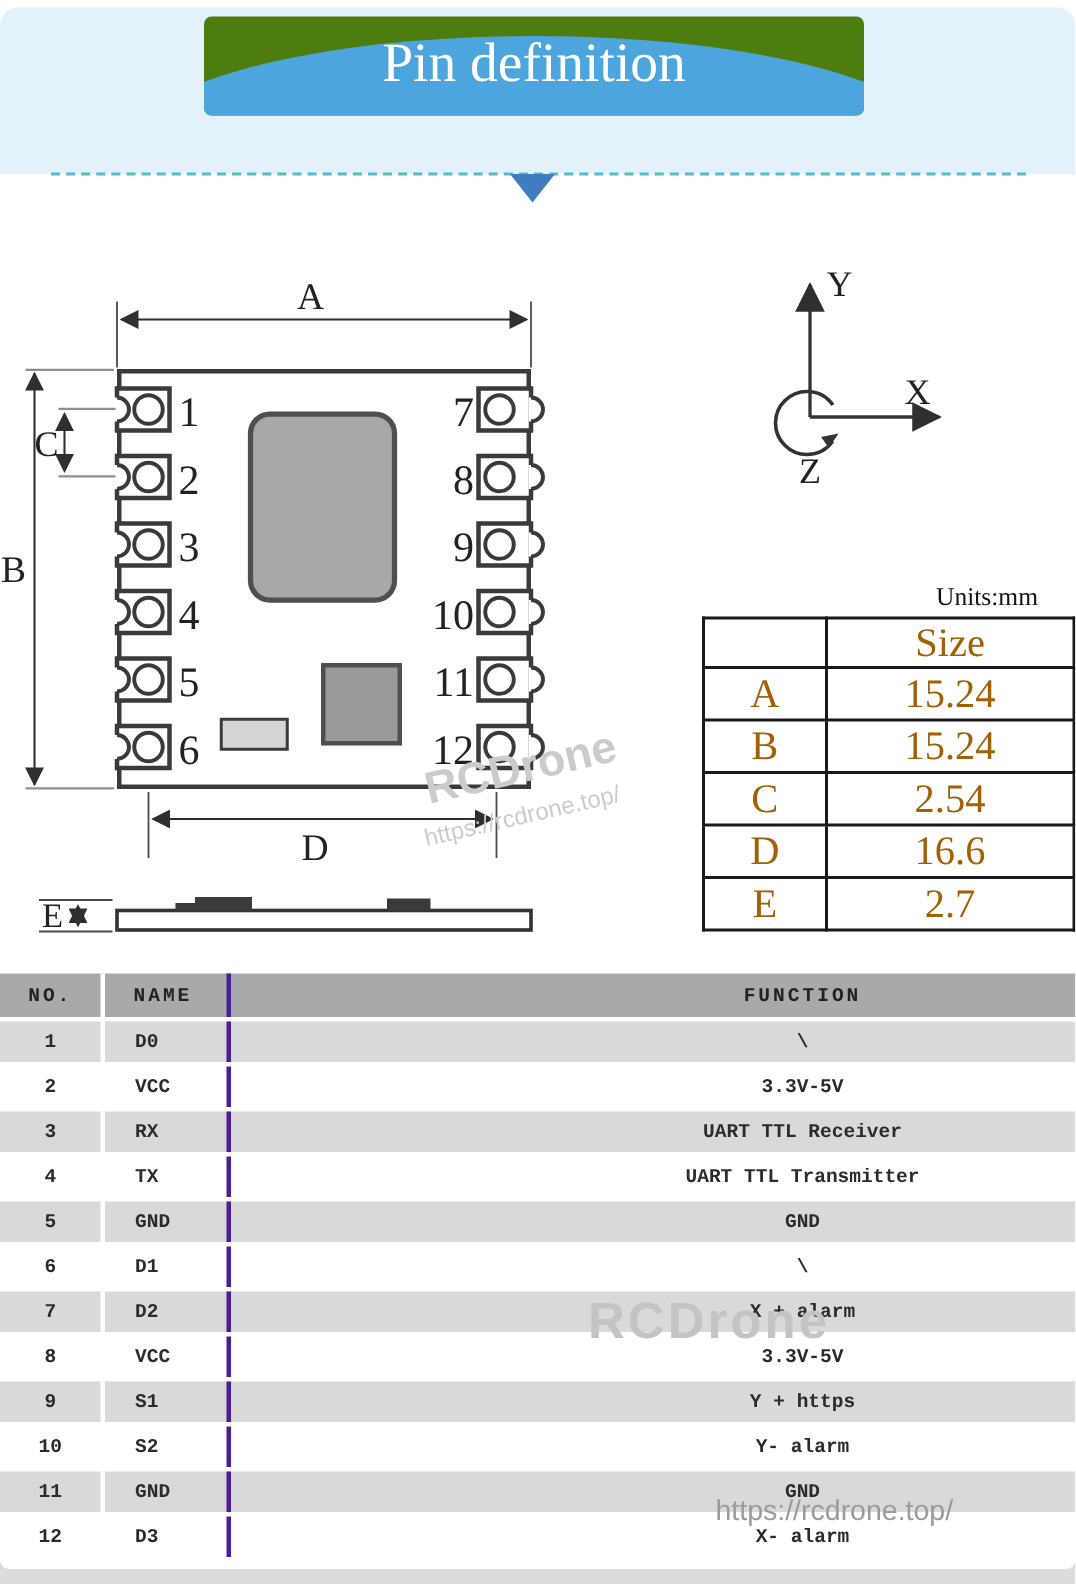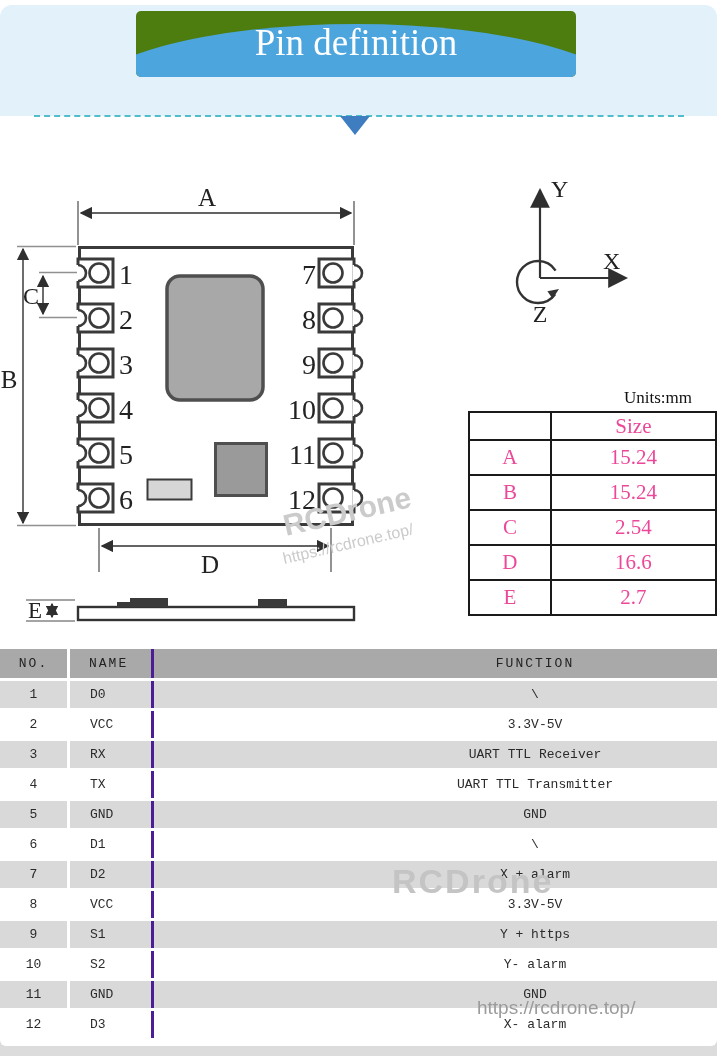--- a/index.html
+++ b/index.html
@@ -35,32 +35,32 @@
   .axistext{ font-family:"Liberation Serif", serif; font-size:24px; fill:#222; }
   .dim     { stroke:#2f2f2f; stroke-width:1.4; }
   .ext     { stroke:#909090; stroke-width:1.5; }
   .extd    { stroke:#4a4a4a; stroke-width:1.2; }
   .axis    { stroke:#333; stroke-width:2.2; }
   .wm      { font-family:"Liberation Sans", sans-serif; fill:#cbcbcb; }
   .units   { font-family:"Liberation Serif", serif; font-size:17px; fill:#111; text-anchor:end; }
 
   
   .size-table { position:absolute; left:432px; top:411px; border-collapse:collapse;
-                font-family:"Liberation Serif", serif; font-size:21px; color:#ec4899;margin-left:36px; }
+                font-family:"Liberation Serif", serif; font-size:27px; color:#a16207;margin-left:36px; }
   .size-table td { border:2px solid #1a1a1a; text-align:center; }
   .size-table .c1 { width:88px; }
   .size-table .c2 { width:176px; }
   .size-table tr.hdr td { height:28px; }
   .size-table tr td { height:35px; }
 
   
   .fn-table { position:absolute; left:0; top:646px; width:717px;
               border-collapse:separate; border-spacing:0 3px;
               font-family:"Liberation Mono", monospace; font-size:13px; color:#2b2b2b; }
-  .fn-table th, .fn-table td { font-weight:normal; height:27px; vertical-align:middle; }
+  .fn-table th, .fn-table td { font-weight:bold; height:27px; vertical-align:middle; }
   .fn-table thead th { background:#a9a9a9; height:29px; letter-spacing:2px; color:#222; }
   .fn-table .col-no { width:70px; text-align:center; border-right:3px solid #fff; }
   .fn-table .col-name { width:84px; text-align:left; padding-left:20px; border-right:3px solid #4c1d95; }
   .fn-table thead .col-name { padding-left:19px; }
   .fn-table .col-function { text-align:center; padding-left:199px; }
   .fn-table tbody tr:nth-child(odd) td { background:#d9d9d9; }
   .fn-table tbody tr:nth-child(even) td { background:#ffffff; }
   .fn-table thead th.col-no { text-align:center; padding-left:0; }
 
   

